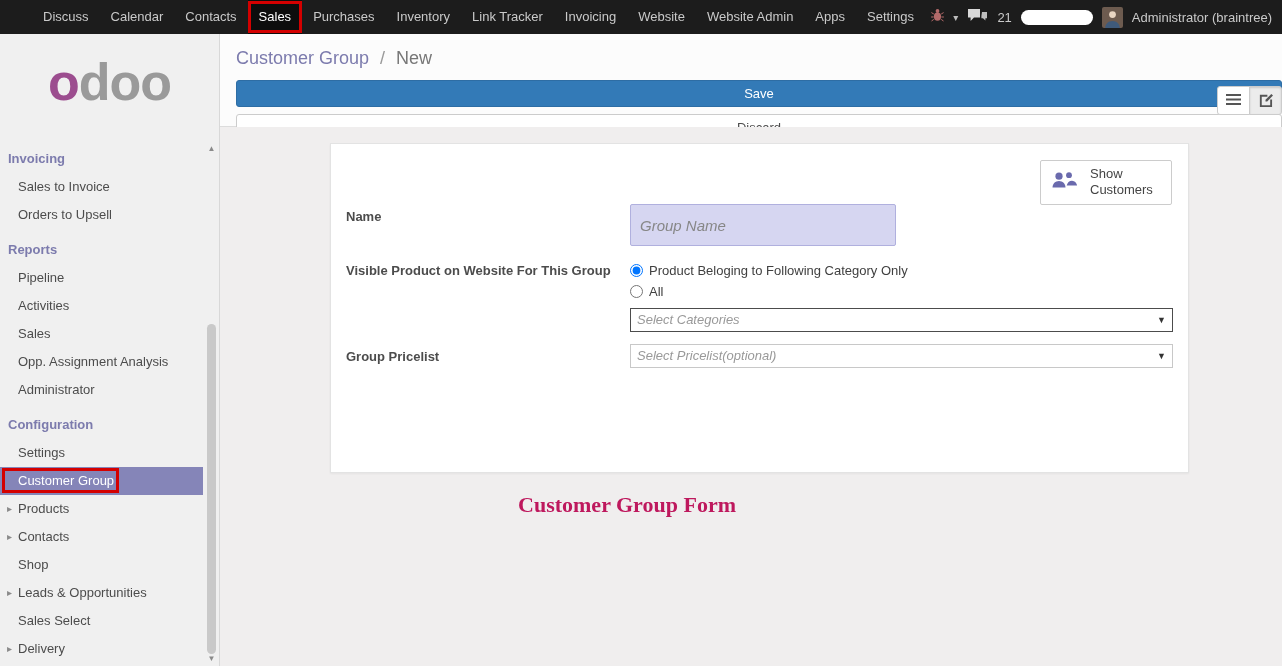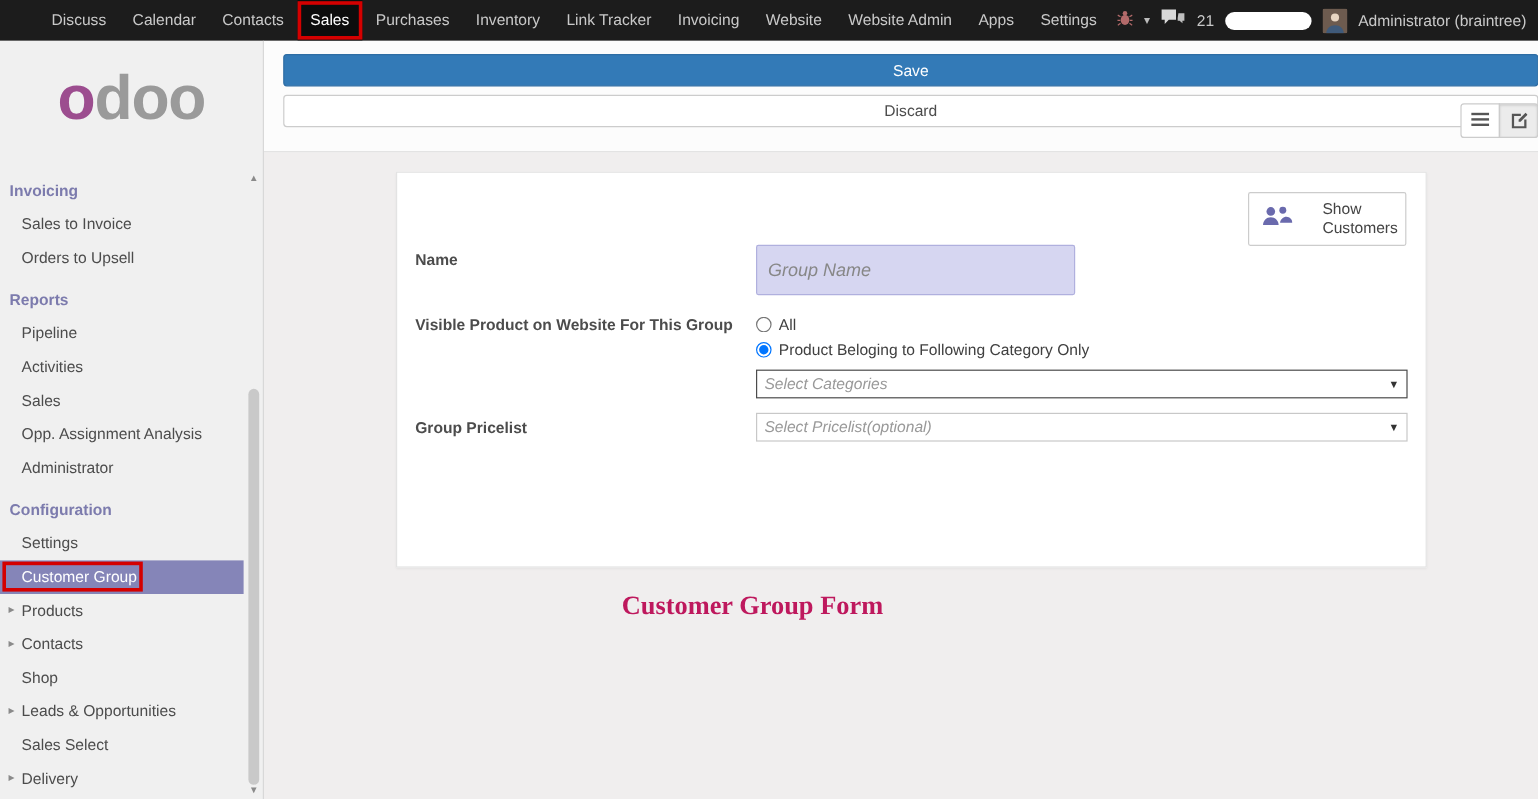--- a/index.html
+++ b/index.html
@@ -51,21 +51,21 @@
   .btn { font-family:inherit; font-size:13px; padding:5px 13px; border-radius:3px; border:1px solid #ccc; background:#fff; color:#4c4c4c; cursor:pointer; }
   .btn.primary { background:#337ab7; border-color:#2e6da4; color:#fff; }
   .view-switcher { position:absolute; right:0; bottom:11px; display:flex; }
   .vs-btn { width:33px; height:29px; border:1px solid #ccc; background:#fff; display:flex; align-items:center; justify-content:center; cursor:pointer; margin-left:-1px; }
   .vs-btn:first-child { border-radius:3px 0 0 3px; margin-left:0; }
   .vs-btn:last-child { border-radius:0 3px 3px 0; }
   .vs-btn.active { background:#ececec; box-shadow:inset 0 1px 2px rgba(0,0,0,.15); }
 
   .content { flex:1; position:relative; background:#f0eeee; }
   .card { width:859px; height:330px; margin:16px 0 0 110px; background:#fff; border:1px solid #e3e3e3; box-shadow:0 1px 2px rgba(0,0,0,.05); position:relative; padding:15px; }
-  .show-customers { position:absolute; top:16px; right:16px; width:132px; min-height:40px; background:#fff; border:1px solid #ccc; border-radius:2px; display:flex; align-items:center; gap:25px; padding:5px 9px; cursor:pointer; font-family:inherit; }
+  .show-customers { position:absolute; top:16px; right:16px; width:132px; min-height:40px; background:#fff; border:1px solid #ccc; border-radius:2px; display:flex; align-items:center; gap:13px; padding:5px 9px; cursor:pointer; font-family:inherit; }
   .show-customers .sc-label { font-size:13px; color:#444; text-align:left; line-height:1.25; width:64px; }
 
   .form-grid { margin-top:45px; display:grid; grid-template-columns:284px 1fr; row-gap:12px; align-items:start; }
   .f-label { font-size:13px; font-weight:bold; color:#4c4c4c; padding-top:5px; }
   .name-input { width:266px; height:42px; background:#d6d6f1; border:1px solid #b0b0de; border-radius:2px; padding:0 9px; font-family:inherit; font-size:15px; color:#333; }
   .name-input::placeholder { color:#878787; font-style:italic; }
   .radios { display:flex; flex-direction:column; gap:3px; padding-top:3px; }
   .radio-row { display:flex; align-items:center; gap:6px; font-size:13px; color:#404040; height:18px; cursor:pointer; }
   .radio-row input { width:13px; height:13px; margin:0; cursor:pointer; }
   .select { position:relative; height:24px; line-height:22px; background:#fff; border:1px solid #4c4c4c; padding:0 22px 0 6px; font-size:13px; font-style:italic; color:#999; cursor:pointer; }
@@ -191,20 +191,25 @@
         <div class="track">
           <div class="thumb"></div>
         </div>
         <span class="arr">▼</span>
       </div>
     </aside>
 
     <main class="main">
 
       <div class="control-panel">
+        <div class="breadcrumb">
+          <a class="parent">Customer Group</a>
+          <span class="sep">/</span>
+          <span class="current">New</span>
+        </div>
         <div class="cp-row">
           <button class="btn primary">Save</button>
           <button class="btn">Discard</button>
         </div>
         <div class="view-switcher">
           <button class="vs-btn">
             <span>
               <svg width="15" height="13" viewBox="0 0 15 13" fill="#555">
                 <rect y="1" width="15" height="2"></rect>
                   <rect y="5.5" width="15" height="2"></rect>
@@ -241,26 +246,26 @@
           <div class="form-grid">
 
             <div class="f-label">Name</div>
             <div>
               <input class="name-input" type="text" placeholder="Group Name" style="">
             </div>
 
             <div class="f-label">Visible Product on Website For This Group</div>
             <div class="radios">
               <label class="radio-row">
+                <input type="radio" name="visibility" checked="" style="">
+                <span>Product Beloging to Following Category Only</span>
+              </label>
+              <label class="radio-row">
                 <input type="radio" name="visibility" style="">
                 <span>All</span>
-              </label>
-              <label class="radio-row">
-                <input type="radio" name="visibility" checked="" style="">
-                <span>Product Beloging to Following Category Only</span>
               </label>
             </div>
 
             <div></div>
             <div class="select row-tight">
               <span>Select Categories</span>
               <span class="arrow">▼</span>
             </div>
 
             <div class="f-label">Group Pricelist</div>

